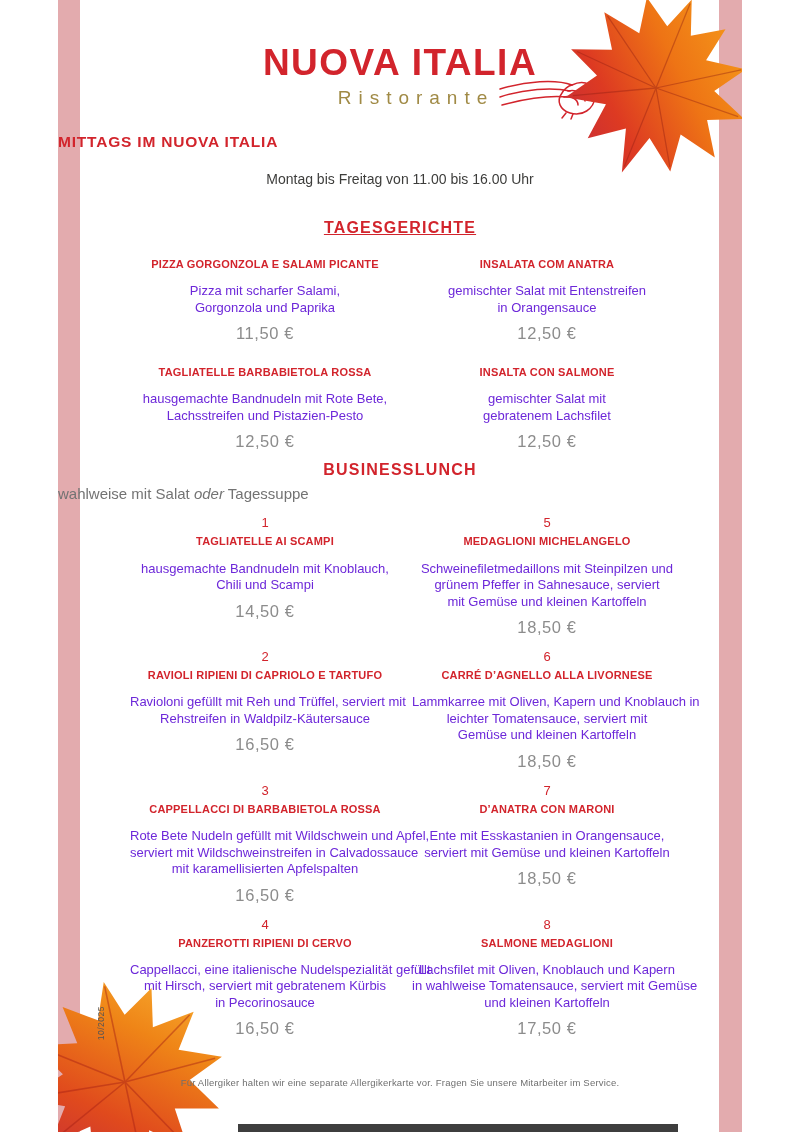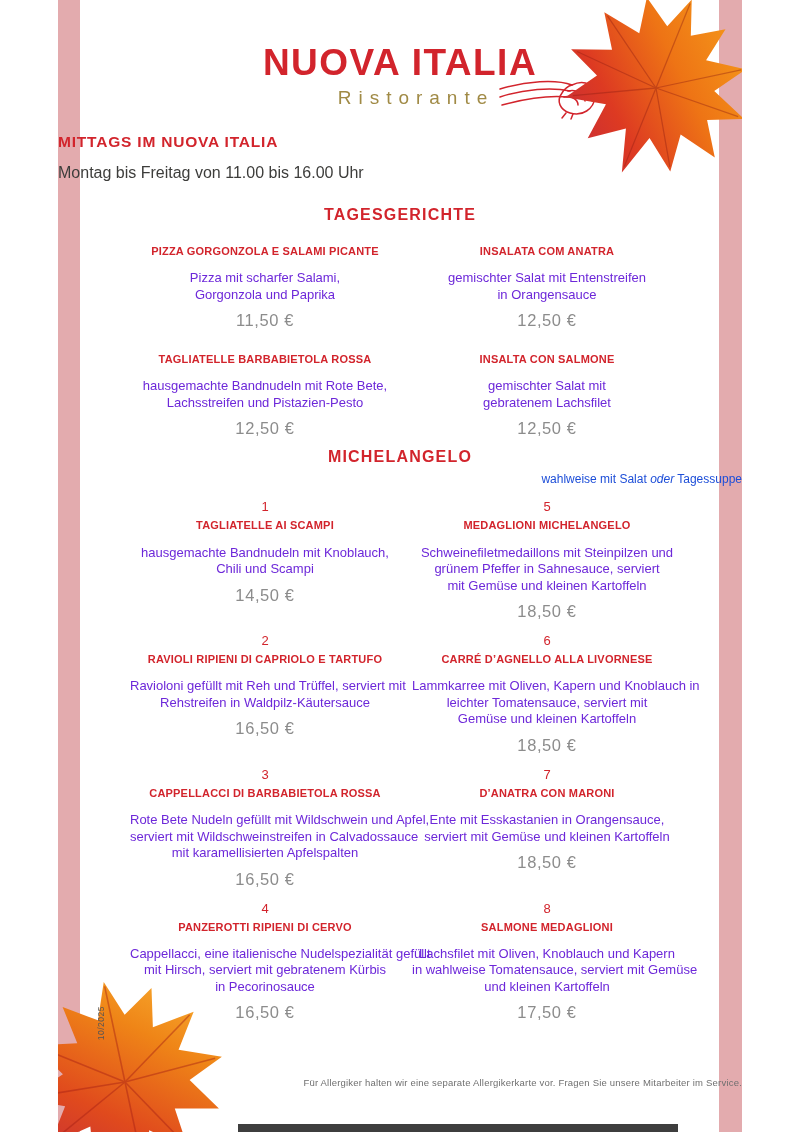--- a/index.html
+++ b/index.html
@@ -15,43 +15,43 @@
 
   .content { position:relative; z-index:2; }
 
   .brand { text-align:center; padding-top:44px; }
   .brand-name { font-size:37px; font-weight:700; color:#d2242c; letter-spacing:1.5px; line-height:1.05; }
   .brand-sub-row { position:relative; display:inline-block; margin-top:4px;margin-left:32px; }
   .brand-sub { font-size:19px; color:#a08a45; letter-spacing:7px; }
   .shrimp { position:absolute; left:100%; margin-left:4px; top:-12px; }
 
   .intro-title { margin-top:24px; text-align:left; color:#d2242c; font-size:15.5px; font-weight:700; letter-spacing:0.8px; }
-  .intro-hours { margin-top:13px; text-align:left; font-size:16px; color:#3d3d3b; }
+  .intro-hours { margin-top:20px; text-align:center; font-size:14px; color:#3d3d3b; }
 
   .section-title { text-align:center; color:#d2242c; font-size:16px; font-weight:700; letter-spacing:1.2px; }
-  .tages-title { margin-top:24px; }
+  .tages-title { margin-top:32px;text-decoration:underline; }
   .business-title { margin-top:10px; }
-  .business-sub { margin-top:6px; text-align:right; font-size:12px; color:#1d4ed8; }
+  .business-sub { margin-top:6px; text-align:left; font-size:15px; color:#737373; }
   .business-sub em { font-style:italic; }
 
   .menu-grid {
     display:grid; grid-template-columns:1fr 1fr; column-gap:12px;
     margin:20px 60px 0 72px; text-align:center; align-items:start;
   }
   .tages-grid { row-gap:22px; }
   .business-grid { row-gap:13px; margin-top:14px; }
 
   .m-item { min-width:0; }
   .item-number { color:#d2242c; font-size:13px; line-height:1.15; margin-bottom:3px; }
   .item-name { color:#d2242c; font-size:11px; font-weight:700; letter-spacing:0.2px; white-space:nowrap; line-height:1.3; }
   .item-desc { margin-top:12px; font-size:13px; color:#6d28d9; line-height:1.27; white-space:pre; }
   .item-price { margin-top:8px; font-size:16.5px; color:#8c8c8c; letter-spacing:0.6px; }
 
   .allergy {
-    position:absolute; left:0; right:0; bottom:44px; text-align:right;
+    position:absolute; left:0; right:0; bottom:44px; text-align:center;
     font-size:9.5px; color:#6f6f6f; letter-spacing:0.2px; z-index:4;
   }
   .edition {
     position:absolute; left:38px; bottom:92px; z-index:5;
     writing-mode:vertical-rl; transform:rotate(180deg);
     font-size:8.5px; color:#555555; letter-spacing:0.5px;
   }
   .leaf { position:absolute; z-index:3; pointer-events:none; }
   .leaf.top-right { top:-18px; right:-34px; }
   .leaf.bottom-left { left:-58px; bottom:-66px; }
@@ -164,21 +164,21 @@
         <div class="item-price">12,50 €</div>
       </div>
       <div class="m-item">
         <div class="item-name">INSALTA CON SALMONE</div>
         <div class="item-desc">gemischter Salat mit
 gebratenem Lachsfilet</div>
         <div class="item-price">12,50 €</div>
       </div>
     </div>
 
-    <div class="section-title business-title">MICHELANGELO</div>
+    <div class="section-title business-title">BUSINESSLUNCH</div>
     <div class="business-sub"><span>wahlweise mit Salat </span><em>oder</em><span> Tagessuppe</span></div>
 
     <div class="menu-grid business-grid">
 
       <div class="m-item">
         <div class="item-number">1</div>
         <div class="item-name">TAGLIATELLE AI SCAMPI</div>
         <div class="item-desc">hausgemachte Bandnudeln mit Knoblauch,
 Chili und Scampi</div>
         <div class="item-price">14,50 €</div>

